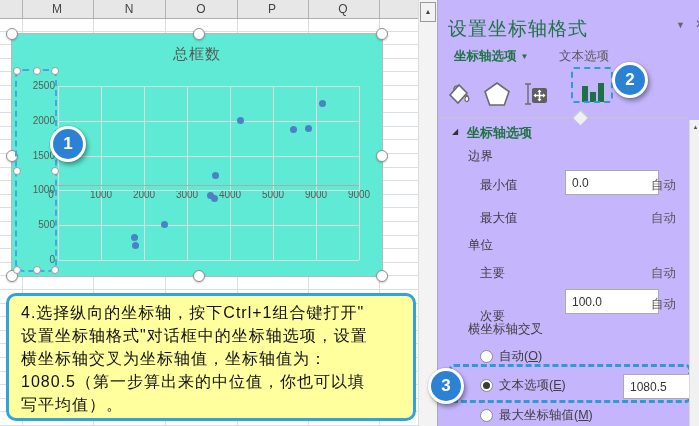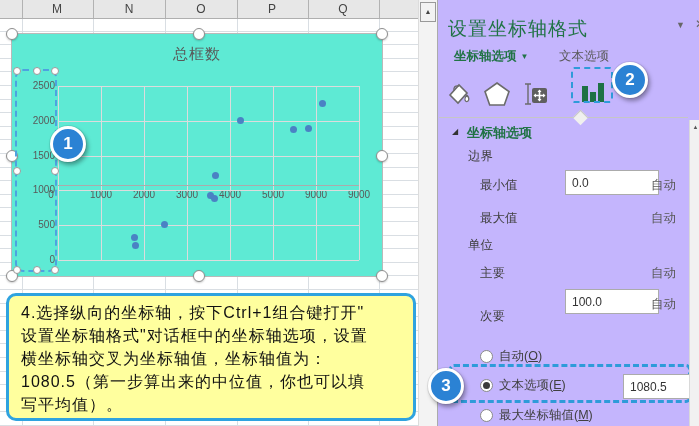--- a/index.html
+++ b/index.html
@@ -229,20 +229,21 @@
 
     <div class="grp" style="top:237px">单位</div>
 
     <div class="flab" style="top:265px">主要</div>
     <div class="auto" style="top:265px">自动</div>
 
     <div class="flab" style="top:308px">次要</div>
     <input class="fin" style="top: 289px;" readonly="" value="100.0">
     <div class="auto" style="top:296px">自动</div>
 
+    <div class="grp" style="top:321px">横坐标轴交叉</div>
 
     <div class="radio" style="top:350px"></div>
     <div class="rlab" style="top:348px"><span>自动(</span><span class="u">O</span><span>)</span></div>
 
     <div class="dash3"></div>
     <div class="radio on" style="top:379px"></div>
     <div class="rlab" style="top:377px"><span>文本选项(</span><span class="u">E</span><span>)</span></div>
     <input class="fin v3" readonly="" value="1080.5" style="">
 
     <div class="radio" style="top:409px"></div>

